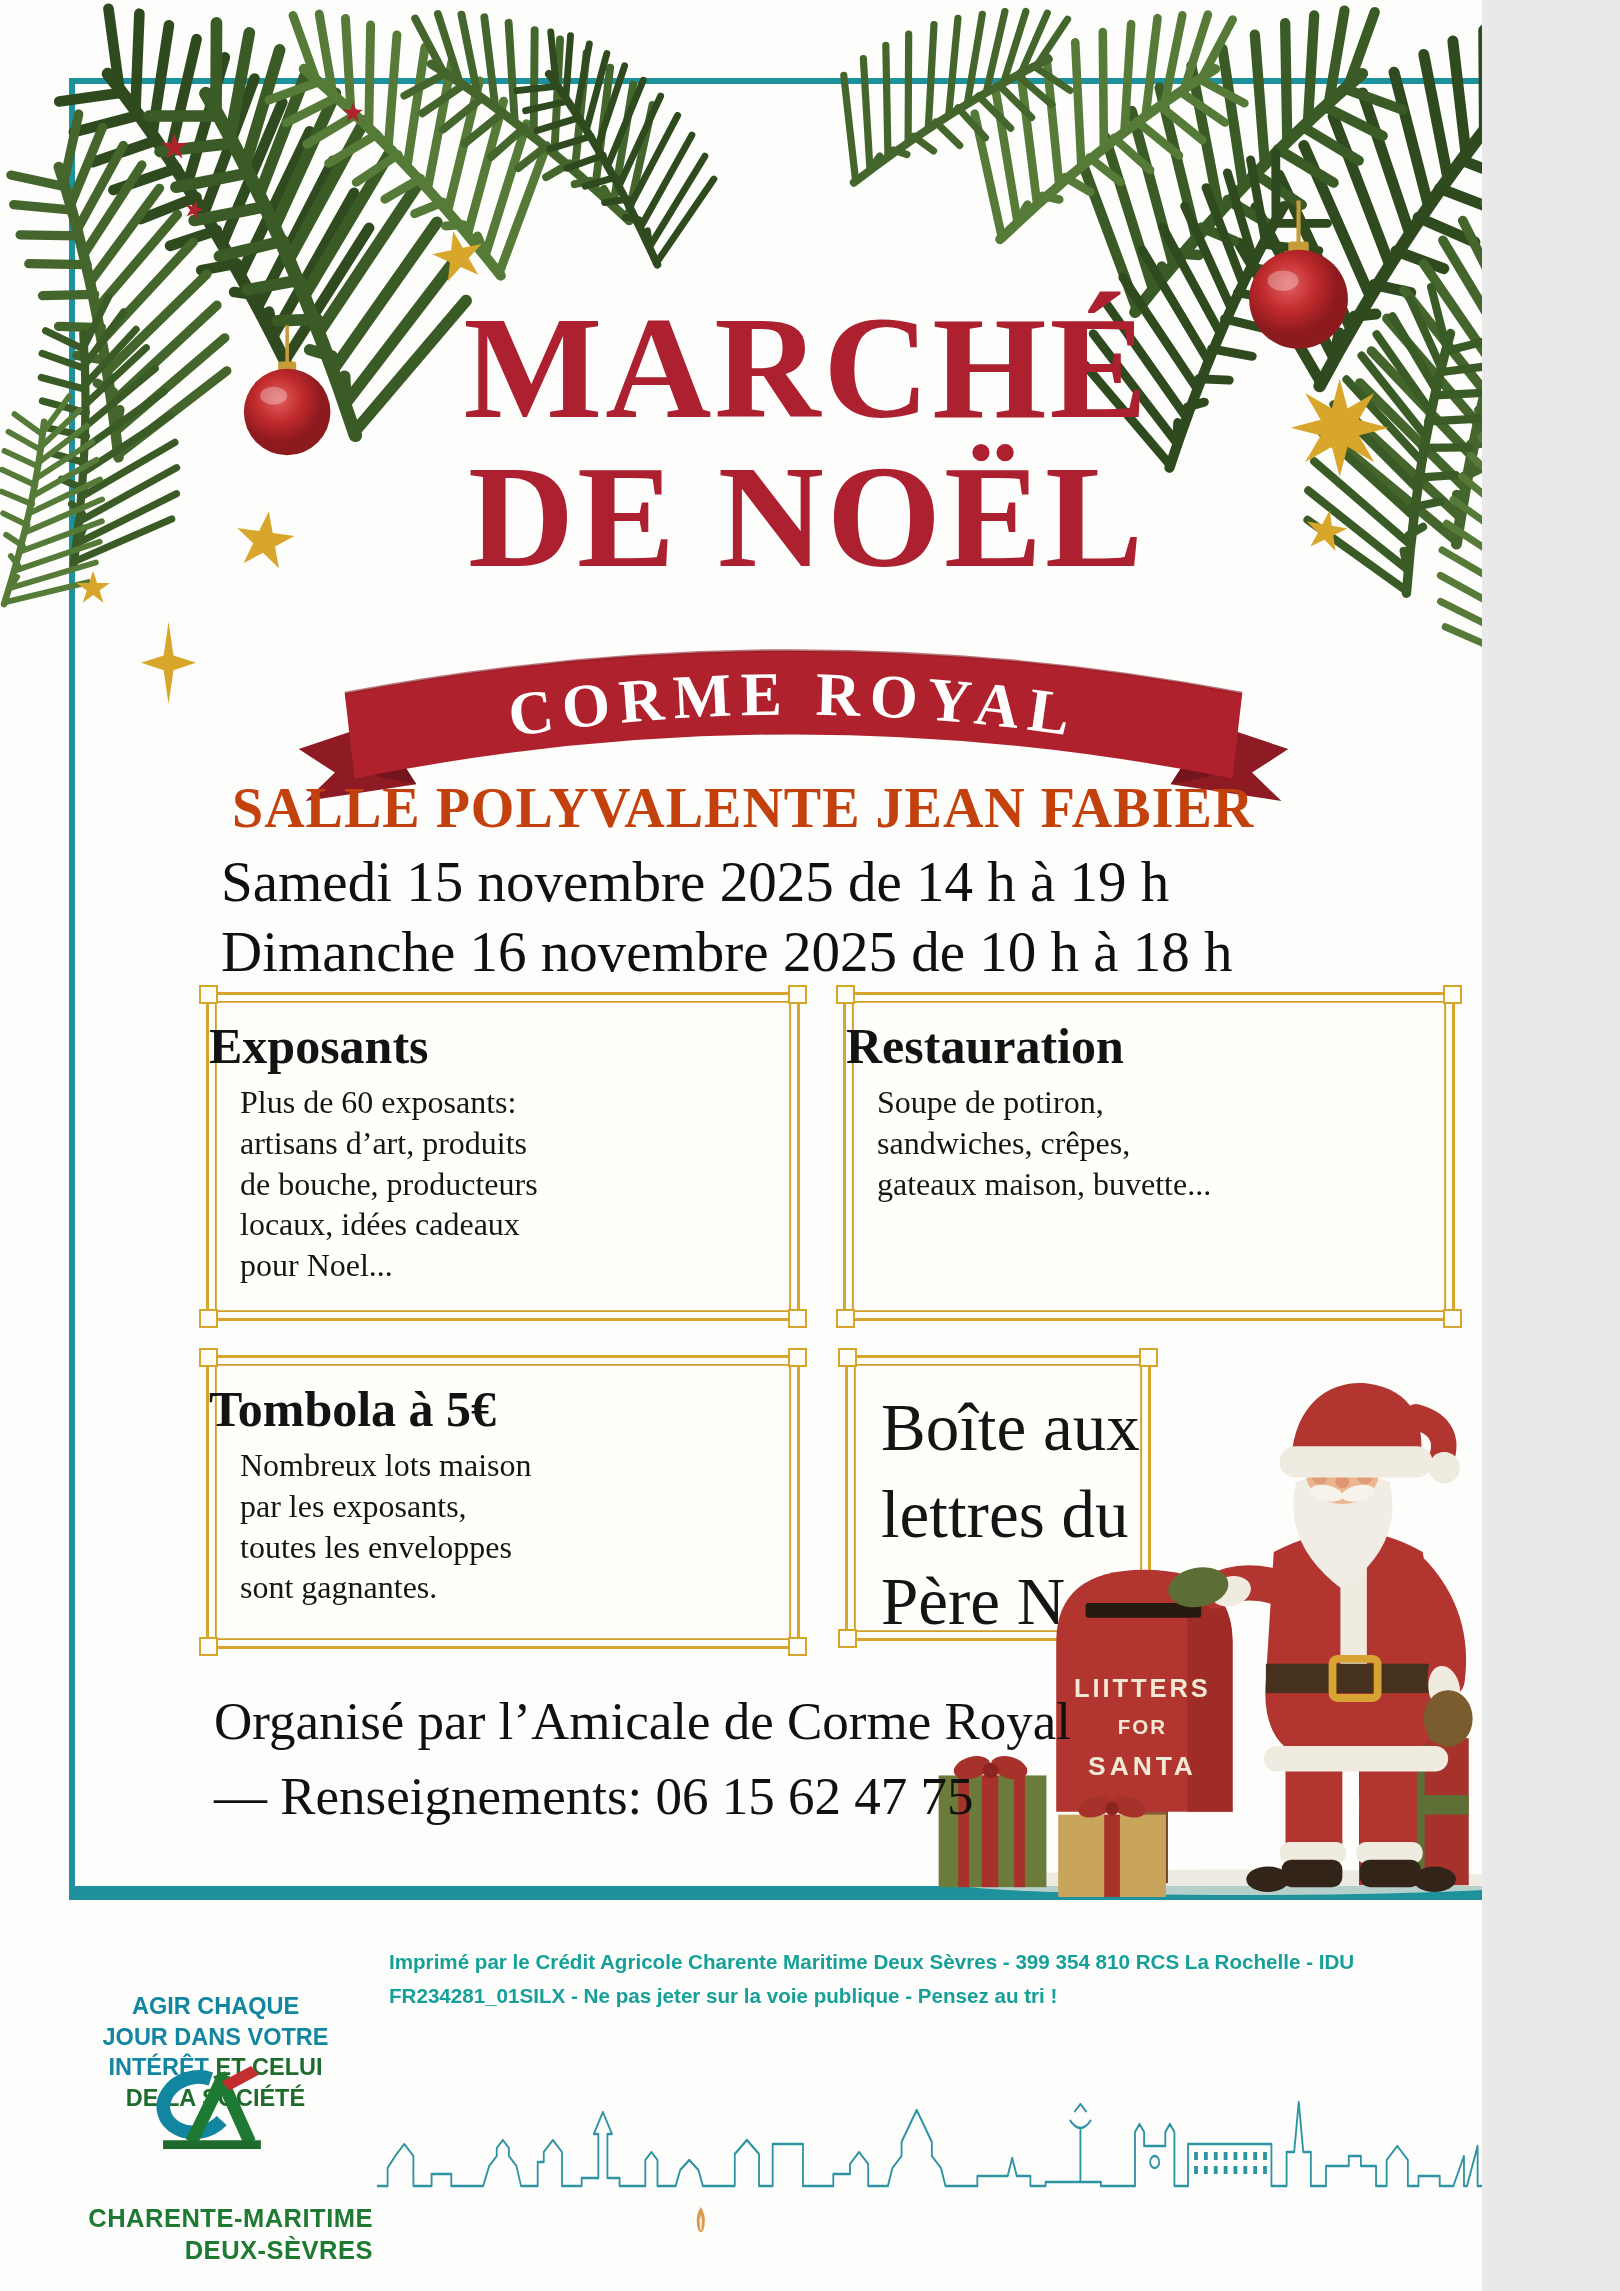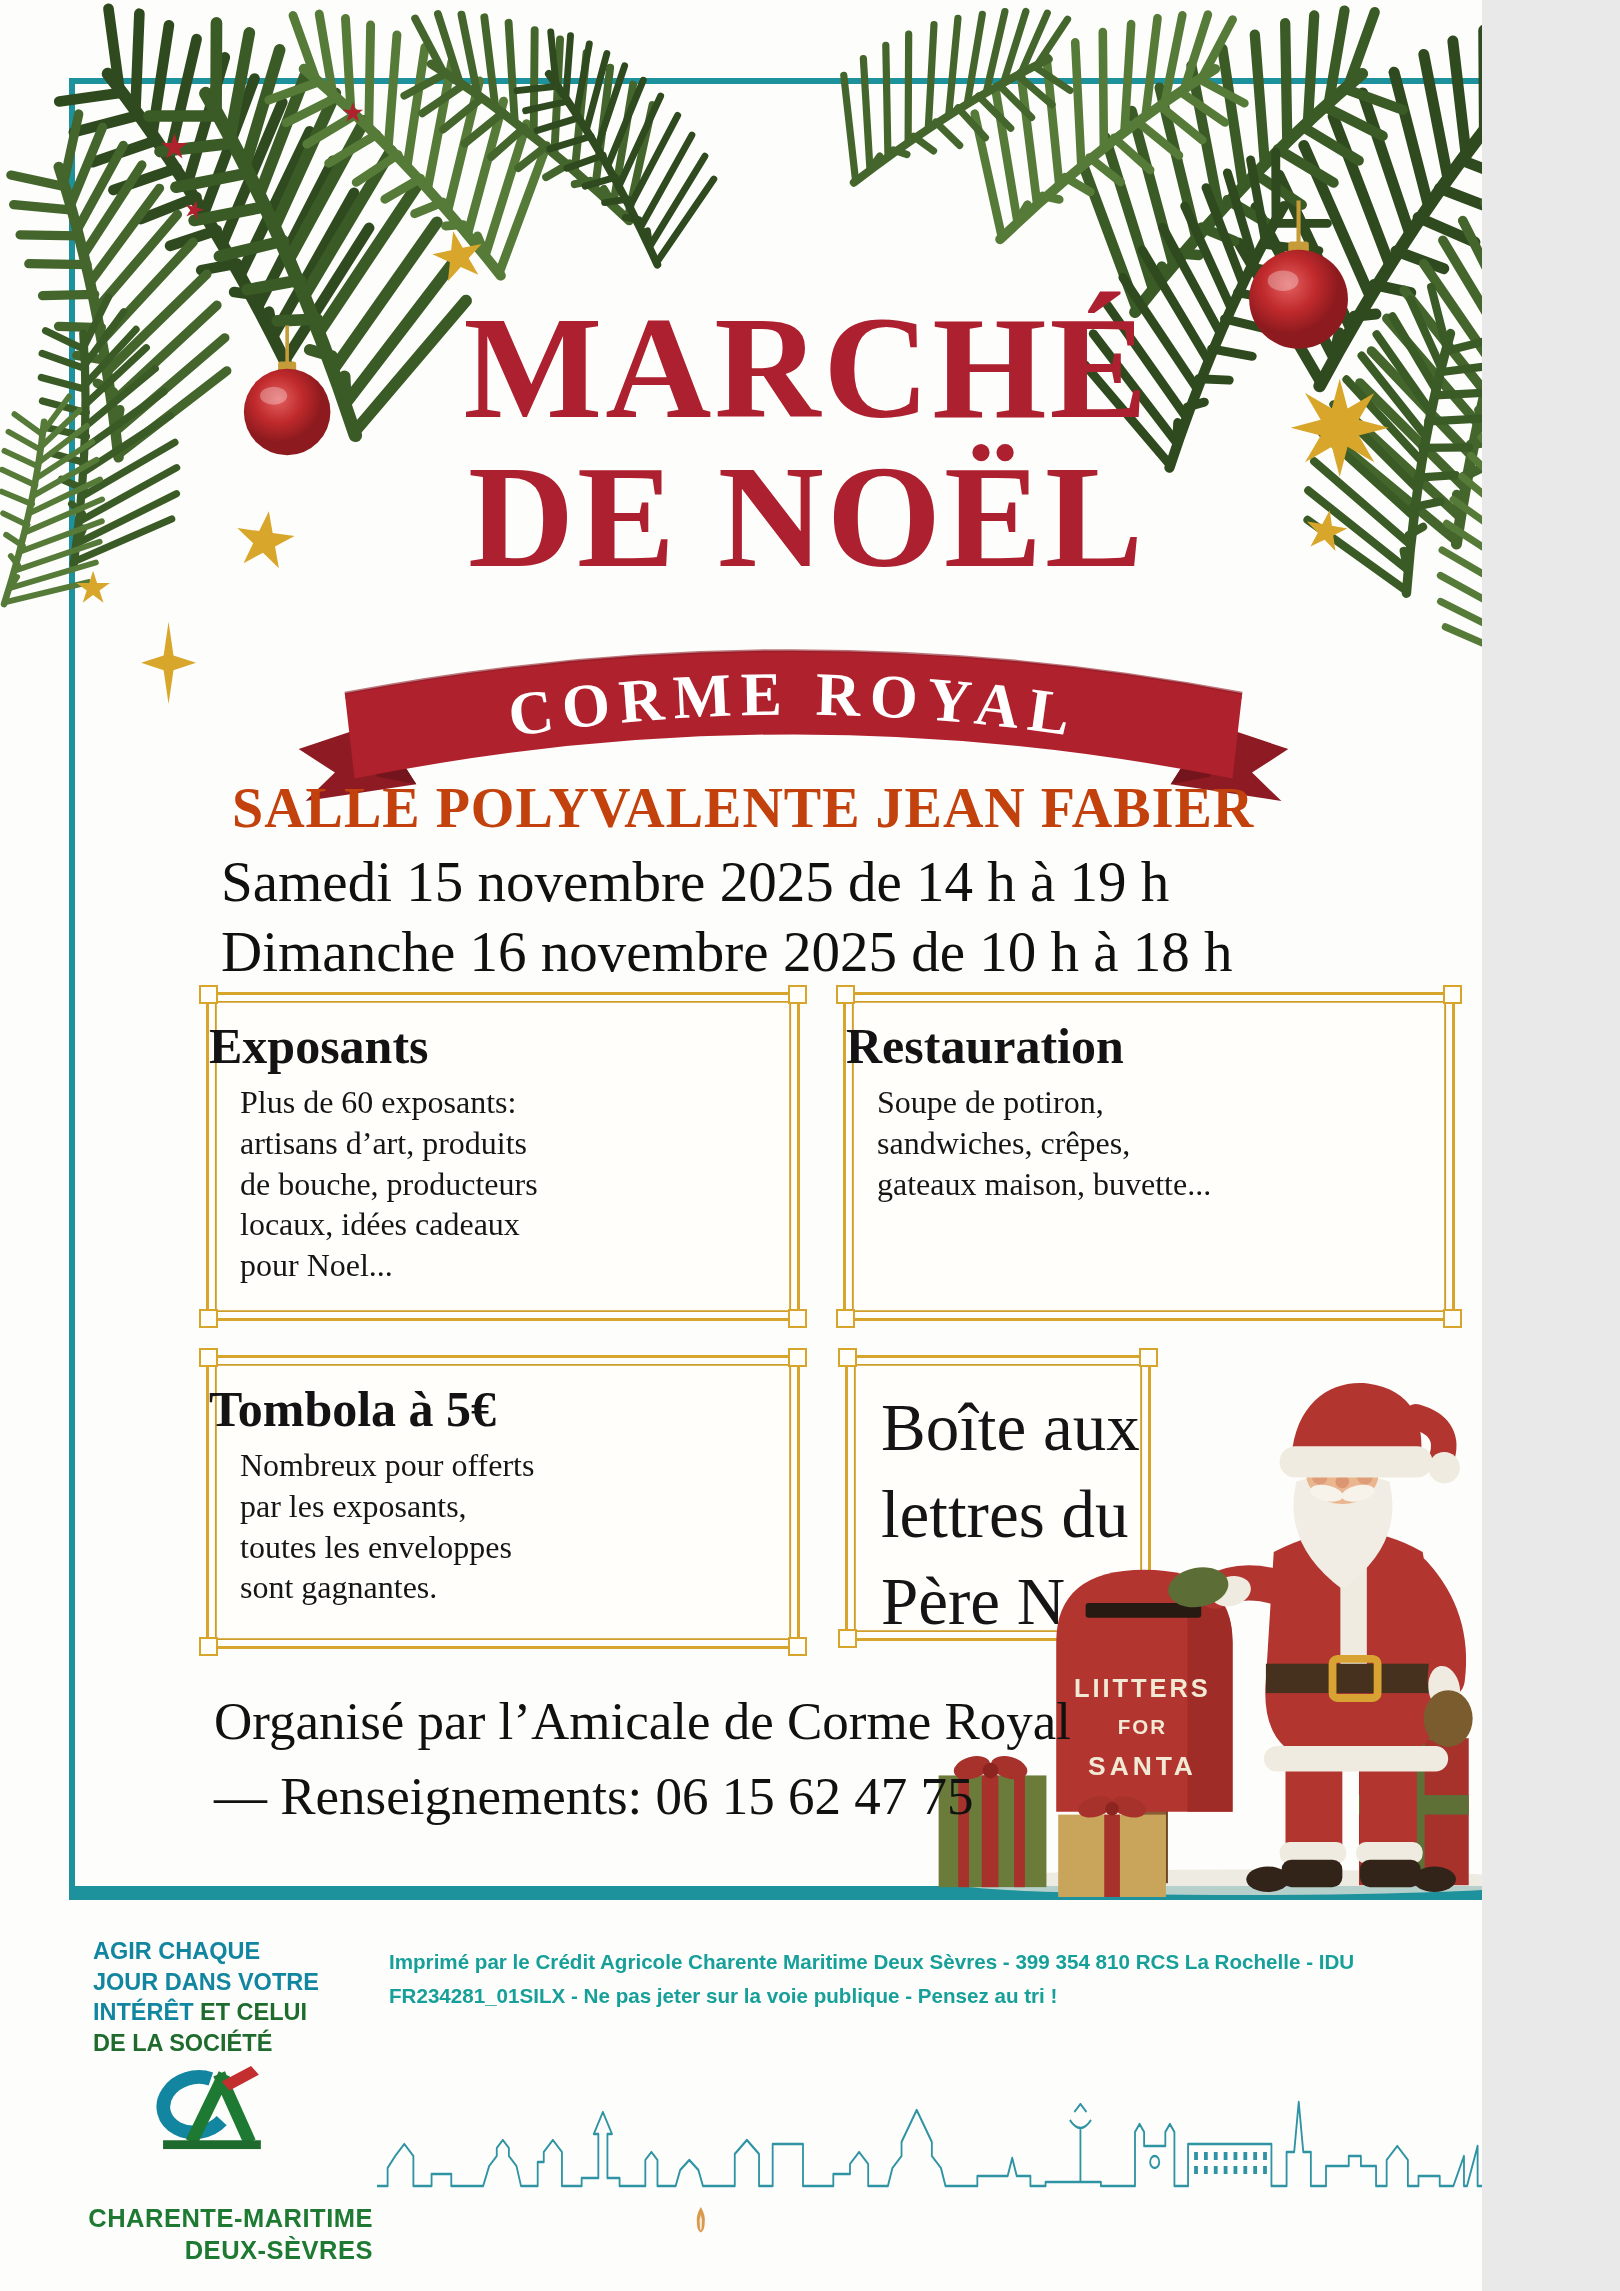--- a/index.html
+++ b/index.html
@@ -16,21 +16,21 @@
   .gold-box{background:#fffefb;border:3.9px solid #d7a42c;
             box-shadow:inset 0 0 0 5.9px #fffefb, inset 0 0 0 7.8px #cf9e2a;}
   .gold-box .corner{position:absolute;width:14.7px;height:14.7px;background:#fffef9;border:2.9px solid #d7a42c;}
   .c-tl{left:-9.8px;top:-9.8px}.c-tr{right:-9.8px;top:-9.8px}.c-bl{left:-9.8px;bottom:-9.8px}.c-br{right:-9.8px;bottom:-9.8px}
   .box-title{font-weight:bold;font-size:50px;color:#131313;margin:21.6px 0 7.8px 0;}
   .box-body{padding:0 31px;font-size:32px;line-height:1.27;color:#151515;}
   .boite-body{padding:25.5px 0 0 33px;font-size:67px;line-height:1.3;color:#151515;}
   .organizer{left:214px;top:1684px;font-size:53px;color:#111;line-height:1.42;}
   .print-notice{left:389px;top:1945px;width:1122px;font-family:"Liberation Sans",sans-serif;
                 font-size:20.6px;font-weight:600;color:#17a099;line-height:1.65;}
-  .ca-block{left:93px;top:1936px;width:245px;text-align:left;font-family:"Liberation Sans",sans-serif;
+  .ca-block{left:93px;top:1991px;width:245px;text-align:center;font-family:"Liberation Sans",sans-serif;
             font-weight:bold;font-size:23.5px;line-height:1.3;letter-spacing:0px;}
   .teal-t{color:#1286a0}.green-t{color:#1e6b2d}
   .ca-region{left:59px;top:2203px;width:314px;text-align:right;font-family:"Liberation Sans",sans-serif;
              font-weight:bold;font-size:25.5px;line-height:1.25;color:#1e7a33;letter-spacing:0.5px;}
 </style>
 </head>
 <body>
 
 <div class="page">
 
@@ -169,21 +169,21 @@
     </div>
   </div>
 
   <div class="abs gold-box" style="left:206px;top:1355px;width:588px;height:288px">
     <span class="corner c-tl"></span>
       <span class="corner c-tr"></span>
       <span class="corner c-bl"></span>
       <span class="corner c-br"></span>
     <div class="box-title">Tombola à 5€</div>
     <div class="box-body">
-      <div>Nombreux pour offerts</div>
+      <div>Nombreux lots maison</div>
       <div>par les exposants,</div>
       <div>toutes les enveloppes</div>
       <div>sont gagnantes.</div>
     </div>
   </div>
 
   <div class="abs gold-box" style="left:845px;top:1355px;width:300px;height:280px">
     <span class="corner c-tl"></span>
       <span class="corner c-tr"></span>
       <span class="corner c-bl"></span>

